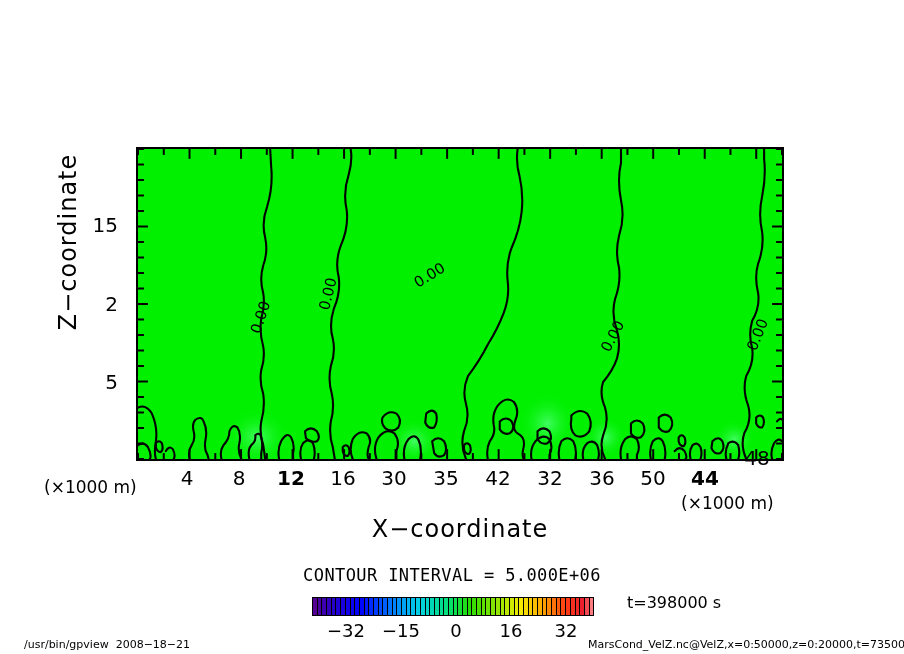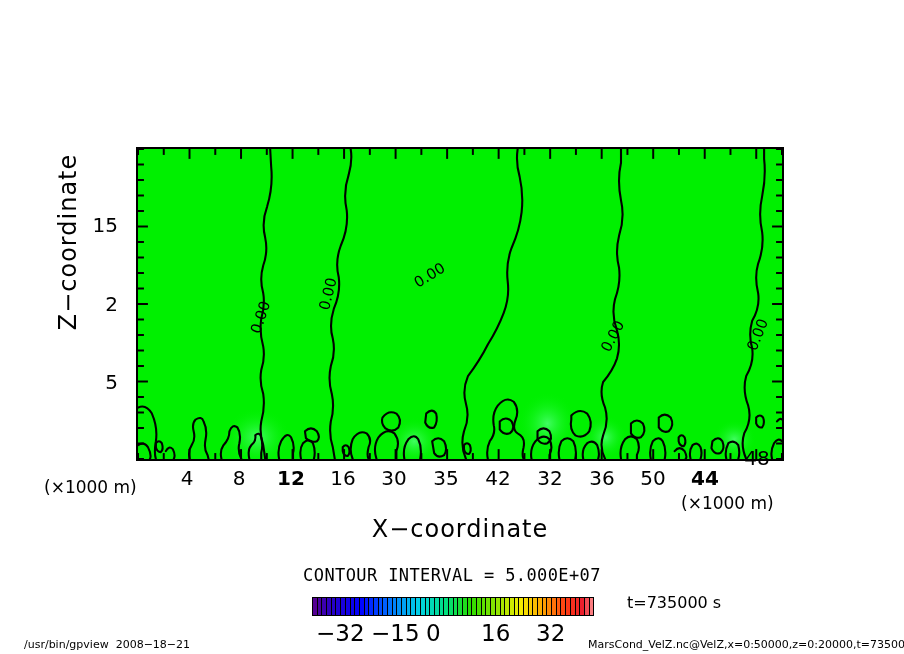--- a/index.html
+++ b/index.html
@@ -126,22 +126,23 @@
     flex: 1 1 auto;
     height: 100%;
     border-right: 1px solid #000000;
     box-sizing: border-box;
   }
   #colorbar .cb-cell:last-child { border-right: 0; }
 
   .cb-tick-text {
     position: absolute;
     top: 620px;
-    font-size: 23px;
-    white-space: pre;
+    font-size: 18px;
+    white-space: pre;
+    text-align: center;
     width: 60px;
   }
 
   #time-label {
     position: absolute;
     left: 627px;
     top: 593px;
     font-size: 16px;
     white-space: pre;
   }
@@ -390,21 +391,21 @@
   <div class="tick-text" style="left:581px; top:466px; width:42px;">36</div>
   <div class="tick-text" style="left:632px; top:466px; width:42px;">50</div>
   <div class="tick-text" style="left:684px; top:466px; width:42px;font-weight:bold;">44</div>
   <div class="tick-text" style="left:736px; top:446px; width:42px;">48</div>
 
   <div class="unit-label" id="unit-left">(×1000 m)</div>
   <div class="unit-label" id="unit-right">(×1000 m)</div>
 
   <div id="xlabel">X−coordinate</div>
 
-  <div id="contour-interval">CONTOUR INTERVAL = 5.000E+07</div>
+  <div id="contour-interval">CONTOUR INTERVAL = 5.000E+06</div>
 
   <div id="colorbar">
       <div class="cb-cell" style="background: rgb(84, 0, 147);"></div>
       <div class="cb-cell" style="background: rgb(72, 0, 161);"></div>
       <div class="cb-cell" style="background: rgb(60, 0, 176);"></div>
       <div class="cb-cell" style="background: rgb(48, 0, 190);"></div>
       <div class="cb-cell" style="background: rgb(38, 0, 203);"></div>
       <div class="cb-cell" style="background: rgb(31, 0, 212);"></div>
       <div class="cb-cell" style="background: rgb(25, 0, 221);"></div>
       <div class="cb-cell" style="background: rgb(18, 0, 230);"></div>
@@ -461,18 +462,18 @@
       <div class="cb-cell" style="background: rgb(243, 75, 84);"></div>
       <div class="cb-cell" style="background: rgb(251, 125, 128);"></div>
     </div>
 
   <div class="cb-tick-text" style="left:316px;">−32</div>
   <div class="cb-tick-text" style="left:371px;">−15</div>
   <div class="cb-tick-text" style="left:426px;">0</div>
   <div class="cb-tick-text" style="left:481px;">16</div>
   <div class="cb-tick-text" style="left:536px;">32</div>
 
-  <div id="time-label">t=735000 s</div>
+  <div id="time-label">t=398000 s</div>
 
   <div id="footer-left">/usr/bin/gpview  2008−18−21</div>
   <div id="footer-right">MarsCond_VelZ.nc@VelZ,x=0:50000,z=0:20000,t=735000</div>
 
 </div>
 
 </body></html>

